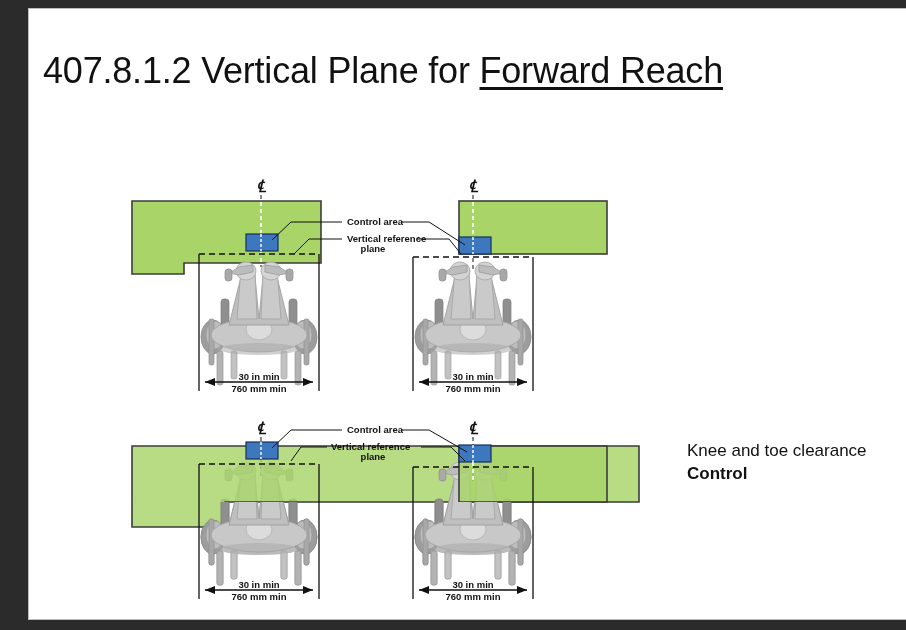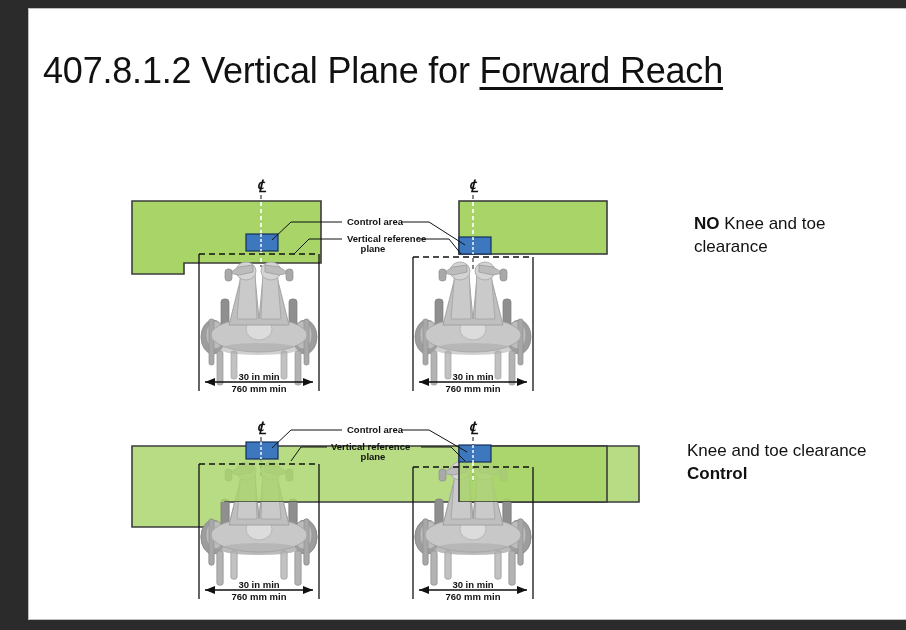--- a/index.html
+++ b/index.html
@@ -287,21 +287,18 @@
       <text x="302" y="441" font-size="9.5" font-weight="bold" fill="#111111">Vertical reference</text>
       <text x="344" y="451" font-size="9.5" font-weight="bold" fill="#111111" text-anchor="middle">plane</text>
       <line x1="298" y1="438" x2="284" y2="438" stroke="#111111" stroke-width="1"></line>
       <polyline points="284,438 272,438 262,452" fill="none" stroke="#111111" stroke-width="1"></polyline>
       <line x1="392" y1="438" x2="408" y2="438" stroke="#111111" stroke-width="1"></line>
       <polyline points="408,438 422,438 436,452" fill="none" stroke="#111111" stroke-width="1"></polyline>
     </g>
 
   </svg>
 
-  <div class="note" id="note-top">
-    <b>NO</b><span> Knee and toe clearance</span>
-  </div>
 
   <div class="note" id="note-bot">
     <span>Knee and toe clearance </span><b>Control</b>
   </div>
 
 </div>
 
 </body></html>

